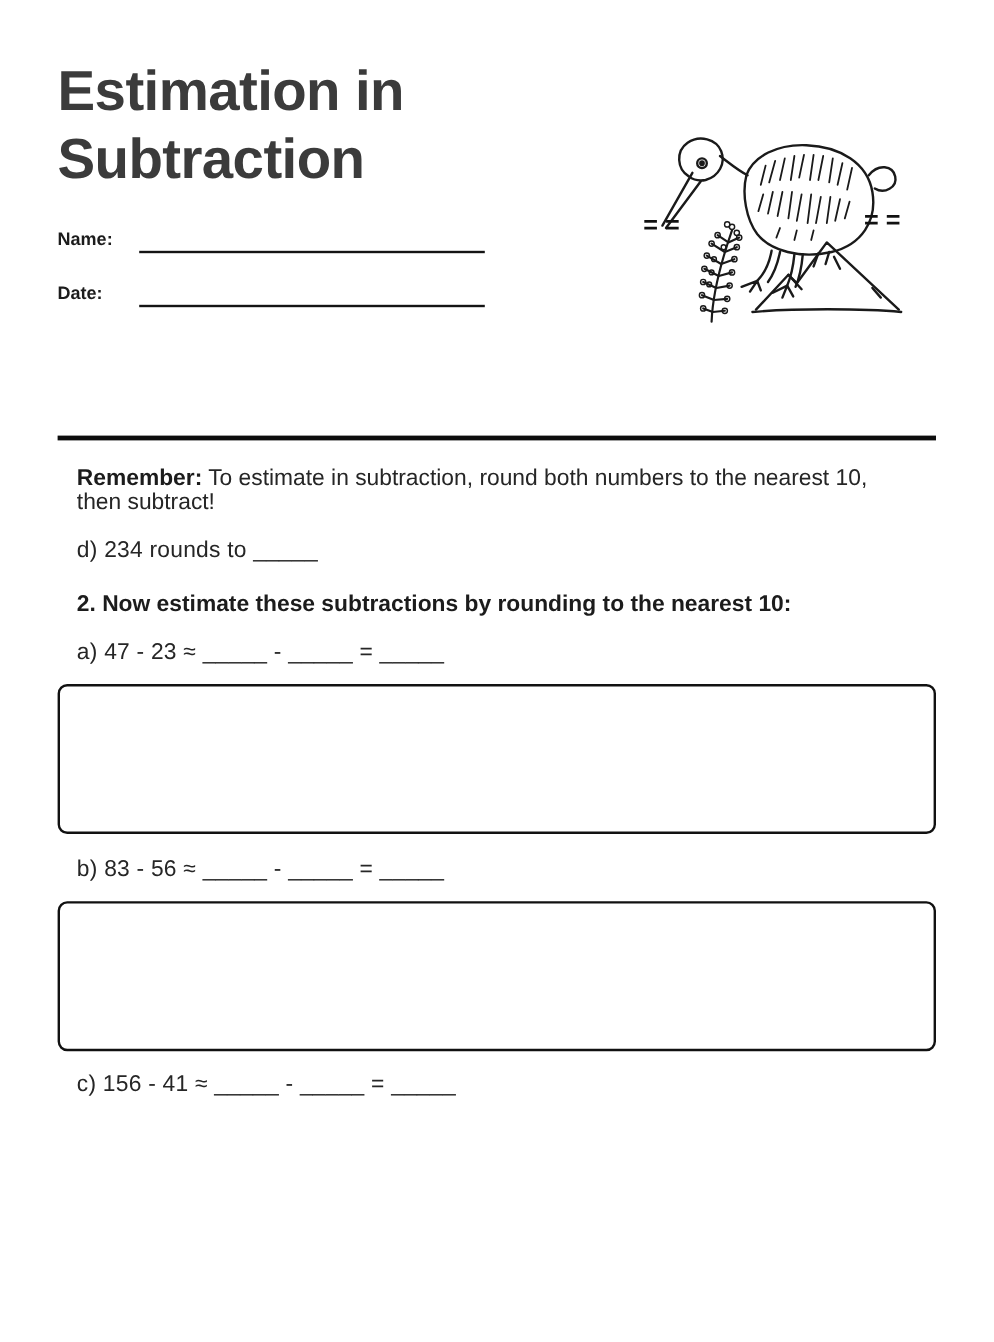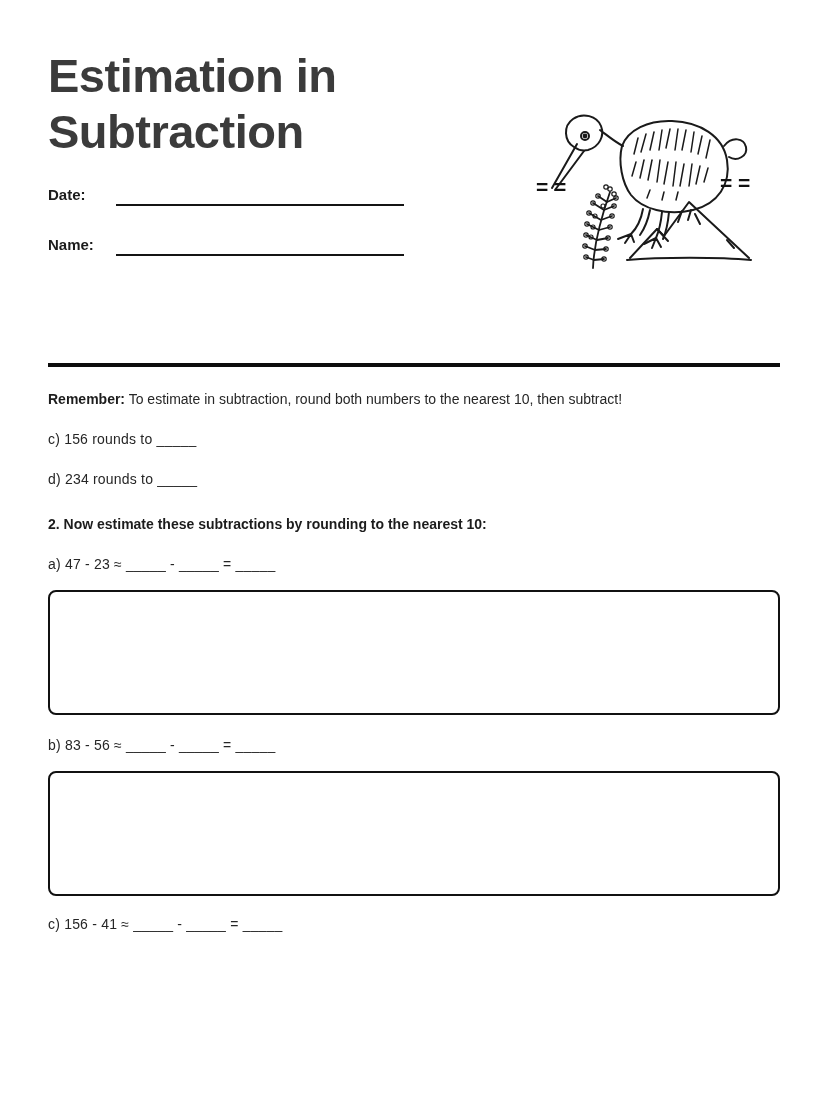--- a/index.html
+++ b/index.html
@@ -58,21 +58,21 @@
     margin: 33px 0 0 0;
     display: flex;
     align-items: center;
     gap: 10px;
     font-size: 23px;
     font-weight: bold;
     color: #2e2e2e;
     height: 30px;
   }
   .target-icon { width: 27px; height: 26px; flex: 0 0 auto; }
-  p { margin: 0; font-size: 14px; line-height: 20px; color: #262626; }
+  p { margin: 16px; font-size: 19px; line-height: 20px; color: #262626; }
   p.remember { margin-top: 22px; }
   p.remember .bold-lead { font-weight: bold; color: #1c1c1c; }
   p.q-prompt { margin-top: 24px; font-weight: bold; color: #1c1c1c; }
   p.q-prompt.second { margin-top: 25px; }
   p.q-item { margin-top: 20px; letter-spacing: 0.2px; }
   .work-box {
     margin-top: 16px;
     height: 125px;
     border: 2.5px solid #111111;
     border-radius: 8px;
@@ -81,27 +81,27 @@
   p.q-item.last { margin-top: 18px; }
   svg text { font-family: "Liberation Sans", sans-serif; }
 </style>
 </head>
 <body>
 
 <div class="page">
 
   <h1 class="title">Estimation in Subtraction</h1>
 
+  <div class="field-row">
+    <span class="field-label">Name:</span>
+    <span class="field-line"></span>
+  </div>
+
   <div class="field-row date">
     <span class="field-label">Date:</span>
-    <span class="field-line"></span>
-  </div>
-
-  <div class="field-row">
-    <span class="field-label">Name:</span>
     <span class="field-line"></span>
   </div>
 
   <div class="illustration">
     <svg viewBox="0 0 250 160" width="250" height="160">
       <g fill="none" stroke="#1a1a1a" stroke-width="2" stroke-linecap="round" stroke-linejoin="round">
 
         <path d="M47 34 L22 78"></path>
         <path d="M54 41 L25 80"></path>
 
@@ -201,21 +201,20 @@
 
   <hr class="divider">
 
 
   <p class="remember">
     <span class="bold-lead">Remember:</span>
     <span>To estimate in subtraction, round both numbers to the nearest 10, then subtract!</span>
   </p>
 
 
-  <p class="q-item">c) 156 rounds to _____</p>
   <p class="q-item">d) 234 rounds to _____</p>
 
   <p class="q-prompt second">2. Now estimate these subtractions by rounding to the nearest 10:</p>
 
   <p class="q-item">a) 47 - 23 ≈ _____ - _____ = _____</p>
   <div class="work-box"></div>
 
   <p class="q-item">b) 83 - 56 ≈ _____ - _____ = _____</p>
   <div class="work-box"></div>
 

